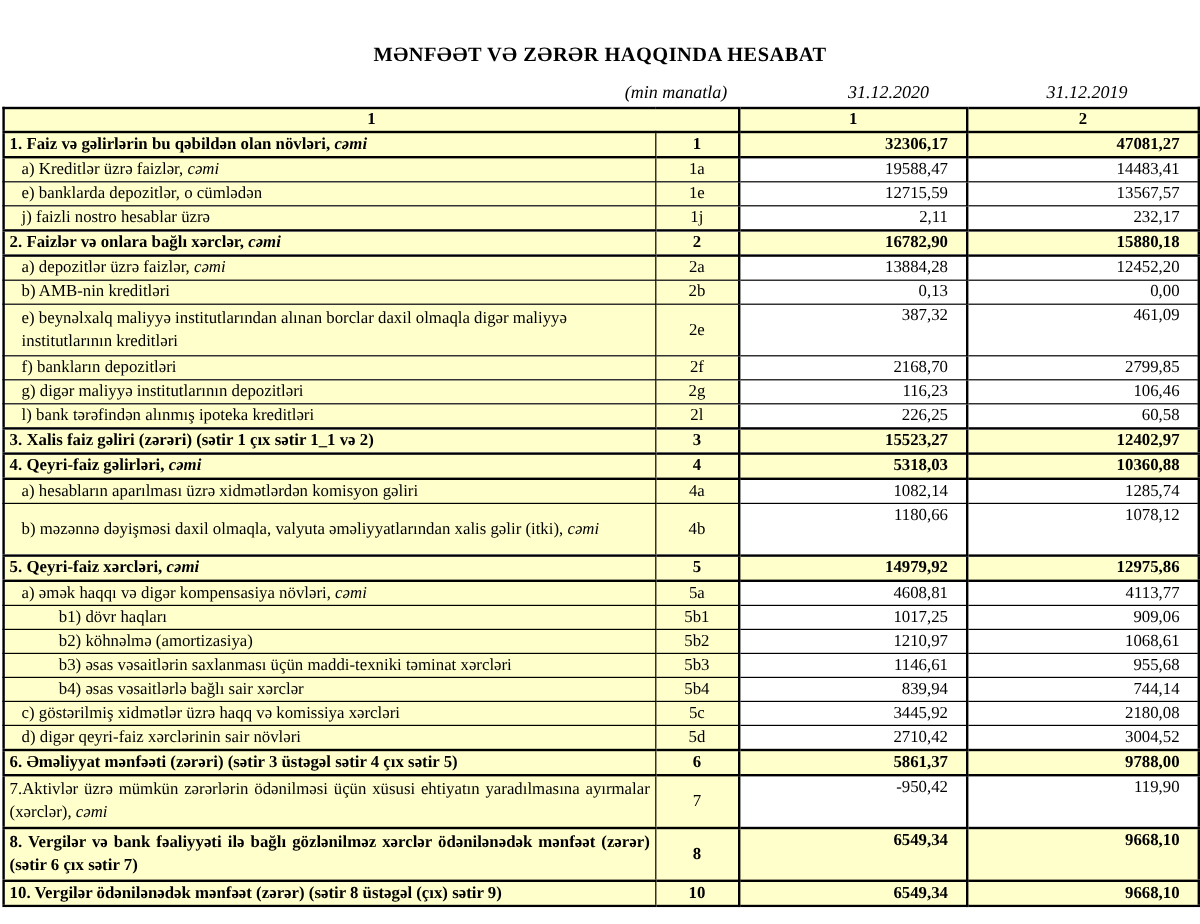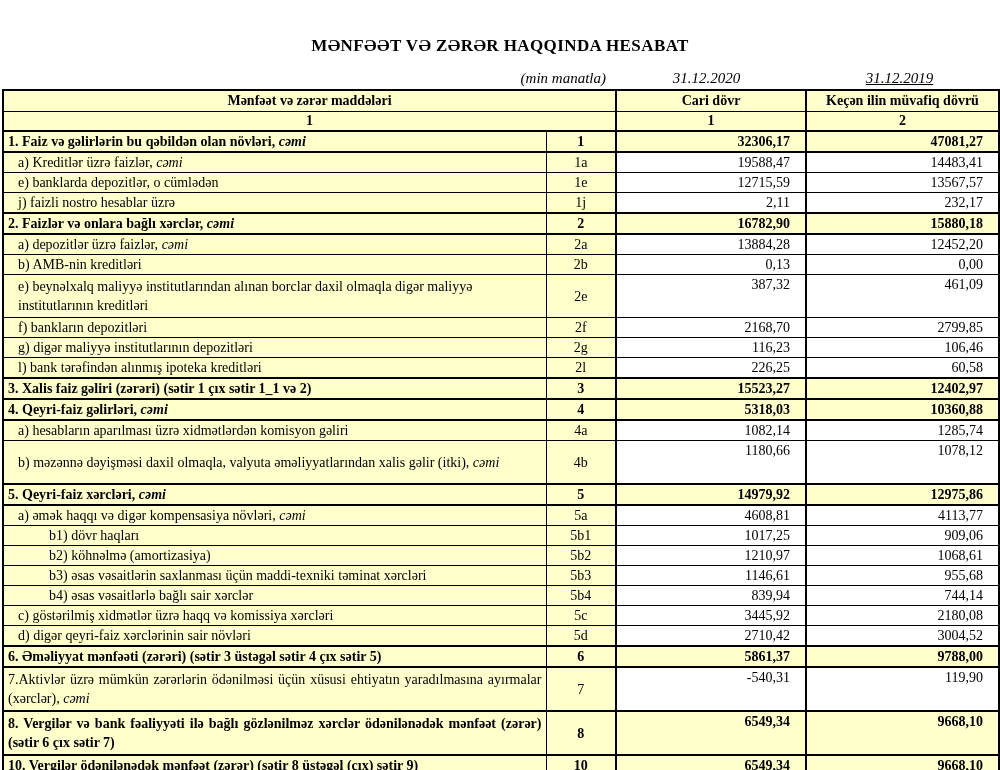--- a/index.html
+++ b/index.html
@@ -21,24 +21,25 @@
     font-weight:bold;
     letter-spacing:.4px;
     margin:24px 0 13px 0;
   }
   .meta-line{
     display:flex;
     font-style:italic;
     font-size:15px;
     line-height:18px;
     margin:0 0 2px 0;
+    gap:34px;
   }
   .meta-line .note{width:612px;text-align:right;padding-right:8px;box-sizing:border-box;}
   .meta-line .date-cur{width:190px;text-align:center;padding-right:5px;box-sizing:border-box;}
-  .meta-line .date-prev{flex:1;text-align:center;padding-right:3px;box-sizing:border-box;text-decoration:underline;}
+  .meta-line .date-prev{flex:1;text-align:left;padding-right:3px;box-sizing:border-box;}
 
   table.pl{
     border-collapse:collapse;
     table-layout:fixed;
     width:996px;
     font-size:14px;
     border:2px solid var(--border);
   }
   col.c-label{width:543px;}
   col.c-no{width:70px;}
@@ -96,25 +97,20 @@
   </div>
 
   <table class="pl">
     <colgroup>
       <col class="c-label">
         <col class="c-no">
         <col class="c-cur">
         <col class="c-prev">
     </colgroup>
     <thead>
-      <tr class="head-main">
-        <td colspan="2" class="h-items">Mənfəət və zərər maddələri</td>
-        <td class="h-cur">Cari dövr</td>
-        <td>Keçən ilin müvafiq dövrü</td>
-      </tr>
       <tr class="head-sub">
         <td colspan="2" class="h-items">1</td>
         <td class="h-cur">1</td>
         <td>2</td>
       </tr>
     </thead>
     <tbody id="pl-body">
         <tr class="section">
       <td class="label"><span class="lt">1. Faiz və gəlirlərin bu qəbildən olan növləri, </span><i class="li">cəmi</i></td>
       <td class="no">1</td>
@@ -255,21 +251,21 @@
     </tr>
         <tr class="section">
       <td class="label"><span class="lt">6. Əməliyyat mənfəəti (zərəri) (sətir 3 üstəgəl sətir 4 çıx sətir 5)</span><i class="li"></i></td>
       <td class="no">6</td>
       <td class="num cur">5861,37</td>
       <td class="num prev">9788,00</td>
     </tr>
         <tr class="plain justify tall">
       <td class="label"><span class="lt">7.Aktivlər üzrə mümkün zərərlərin ödənilməsi üçün xüsusi ehtiyatın yaradılmasına ayırmalar (xərclər), </span><i class="li">cəmi</i></td>
       <td class="no">7</td>
-      <td class="num cur">-540,31</td>
+      <td class="num cur">-950,42</td>
       <td class="num prev">119,90</td>
     </tr>
         <tr class="section justify tall">
       <td class="label"><span class="lt">8. Vergilər və bank fəaliyyəti ilə bağlı gözlənilməz xərclər ödənilənədək mənfəət (zərər) (sətir 6 çıx sətir 7)</span><i class="li"></i></td>
       <td class="no">8</td>
       <td class="num cur">6549,34</td>
       <td class="num prev">9668,10</td>
     </tr>
         <tr class="section">
       <td class="label"><span class="lt">10. Vergilər ödənilənədək mənfəət (zərər) (sətir 8 üstəgəl (çıx) sətir 9)</span><i class="li"></i></td>

